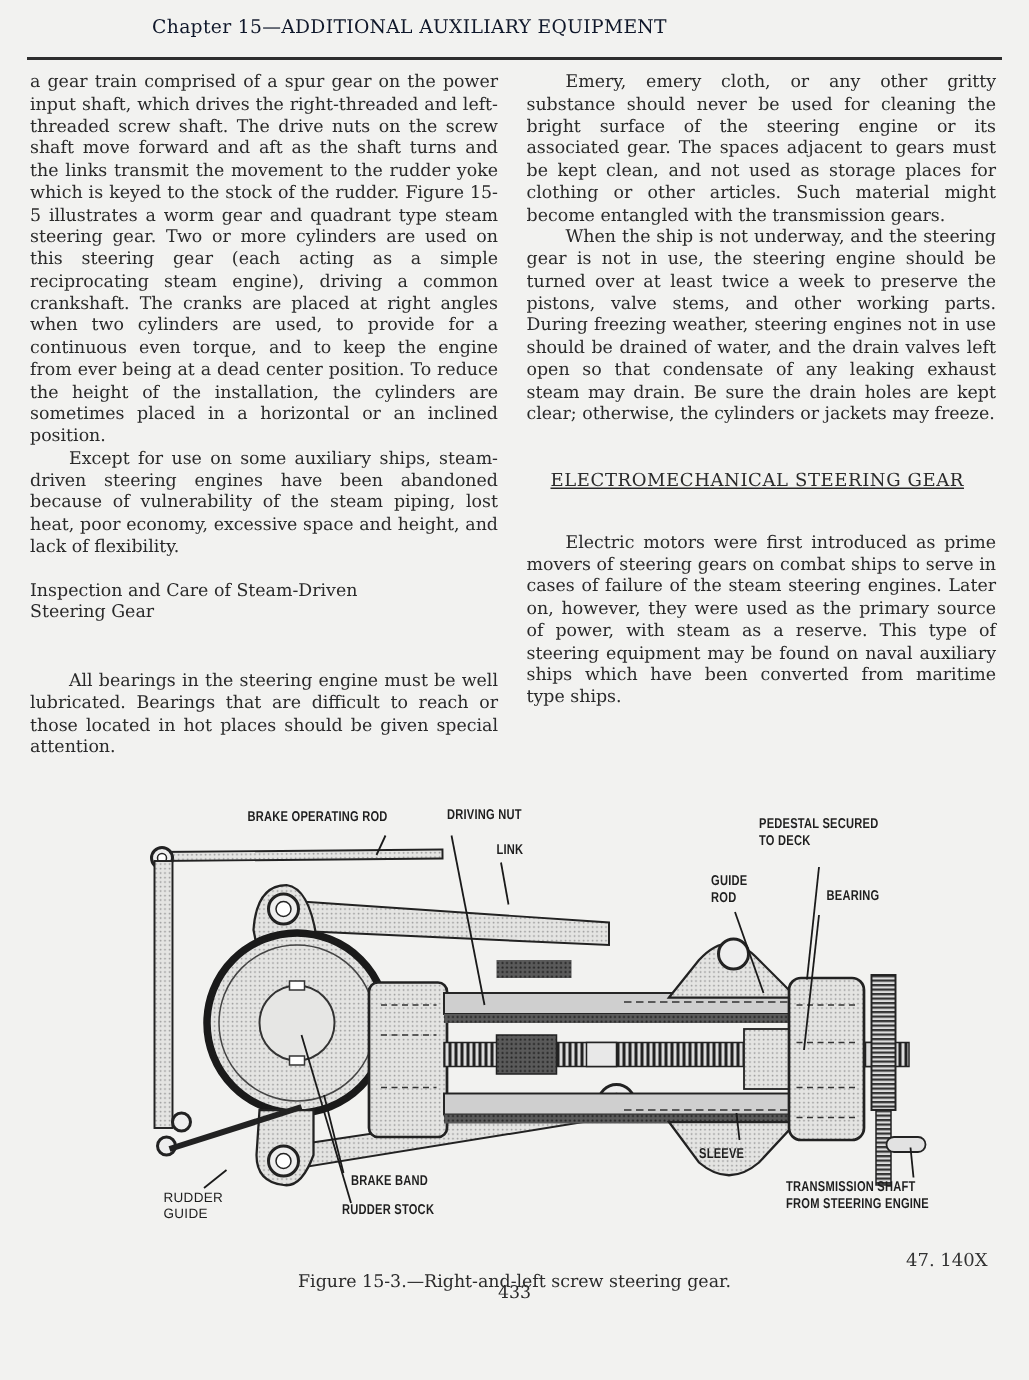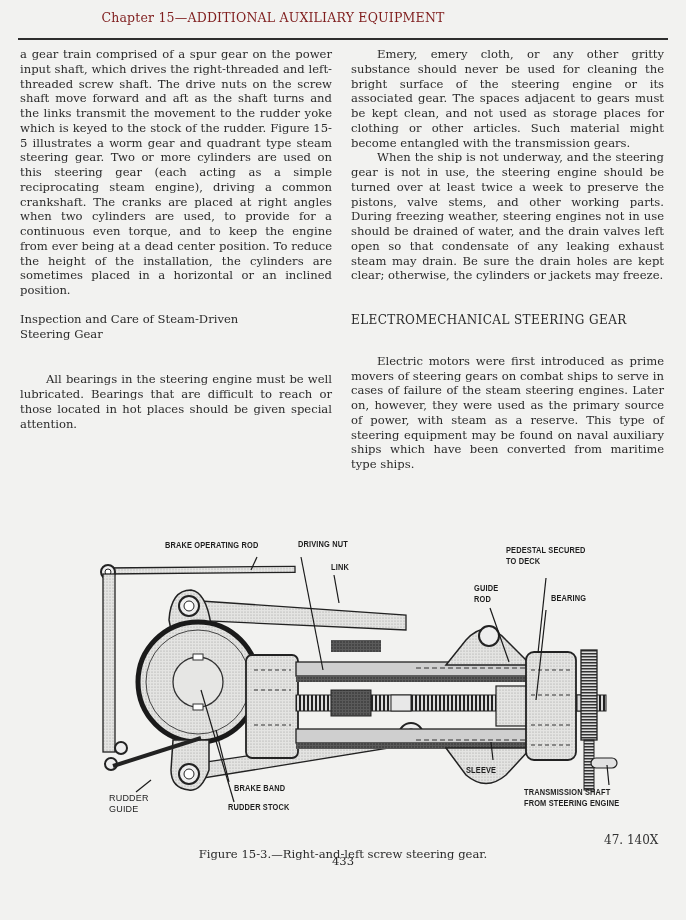--- a/index.html
+++ b/index.html
@@ -5,37 +5,37 @@
   html, body { margin: 0; padding: 0; }
   body {
     width: 686px; height: 920px; overflow: hidden;
     background: #f2f2f0;
     font-family: "DejaVu Serif", serif;
     color: #2a2a2a;
     position: relative;
   }
   .header {
     position: absolute; left: 0; top: 10px; width: 546px;
-    text-align: center; font-size: 12.5px; letter-spacing: 0.2px; color: #7f1d1d;
+    text-align: center; font-size: 12.5px; letter-spacing: 0.2px; color: #0f172a;
   }
   .rule {
     position: absolute; left: 18px; top: 38px; width: 650px; height: 2px; background: #2e2e2e;
   }
   .col {
     position: absolute; top: 47px; width: 312px;
     font-size: 11.6px; line-height: 14.75px; text-align: justify;
   }
   .col.left { left: 20px; }
   .col.right { left: 351px; width: 313px; }
   .col p { margin: 0; text-indent: 0; }
   .col p.ind { text-indent: 26px; }
   .col p.gap { margin-top: 31px; }
   .subhead { margin: 14px 0 16px 0; line-height: 14.75px; }
   .sectionhead {
-    margin: 30px 0 0 0; font-size: 12px; letter-spacing: 0.4px;
+    margin: 30px 0 0 16px; font-size: 12px; letter-spacing: 0.4px; text-decoration: underline;
   }
   .col p.after-section { margin-top: 26px; }
   .figure {
     position: absolute; left: 91px; top: 530px; width: 540px; height: 300px;
   }
   .figure svg { position: absolute; left: 0; top: 0; }
   .flabel {
     position: absolute; font-family: "Liberation Sans", sans-serif; font-weight: bold;
     font-size: 9.5px; line-height: 11px; color: #1e1e1e; transform: scaleX(0.78); transform-origin: left top;
     white-space: nowrap; letter-spacing: 0.2px;
@@ -54,20 +54,21 @@
   }
 </style>
 </head>
 <body>
 
 <div class="header">Chapter 15—ADDITIONAL AUXILIARY EQUIPMENT</div>
 <div class="rule"></div>
 
 <div class="col left">
   <p>a gear train comprised of a spur gear on the power input shaft, which drives the right-threaded and left-threaded screw shaft. The drive nuts on the screw shaft move forward and aft as the shaft turns and the links transmit the movement to the rudder yoke which is keyed to the stock of the rudder. Figure 15-5 illustrates a worm gear and quadrant type steam steering gear. Two or more cylinders are used on this steering gear (each acting as a simple reciprocating steam engine), driving a common crankshaft. The cranks are placed at right angles when two cylinders are used, to provide for a continuous even torque, and to keep the engine from ever being at a dead center position. To reduce the height of the installation, the cylinders are sometimes placed in a horizontal or an inclined position.</p>
+  <p class="ind">Except for use on some auxiliary ships, steam-driven steering engines have been abandoned because of vulnerability of the steam piping, lost heat, poor economy, excessive space and height, and lack of flexibility.</p>
   <div class="subhead">
     <div>Inspection and Care of Steam-Driven</div>
     <div>Steering Gear</div>
   </div>
   <p class="ind gap">All bearings in the steering engine must be well lubricated. Bearings that are difficult to reach or those located in hot places should be given special attention.</p>
 </div>
 
 <div class="col right">
   <p class="ind">Emery, emery cloth, or any other gritty substance should never be used for cleaning the bright surface of the steering engine or its associated gear. The spaces adjacent to gears must be kept clean, and not used as storage places for clothing or other articles. Such material might become entangled with the transmission gears.</p>
   <p class="ind">When the ship is not underway, and the steering gear is not in use, the steering engine should be turned over at least twice a week to preserve the pistons, valve stems, and other working parts. During freezing weather, steering engines not in use should be drained of water, and the drain valves left open so that condensate of any leaking exhaust steam may drain. Be sure the drain holes are kept clear; otherwise, the cylinders or jackets may freeze.</p>

